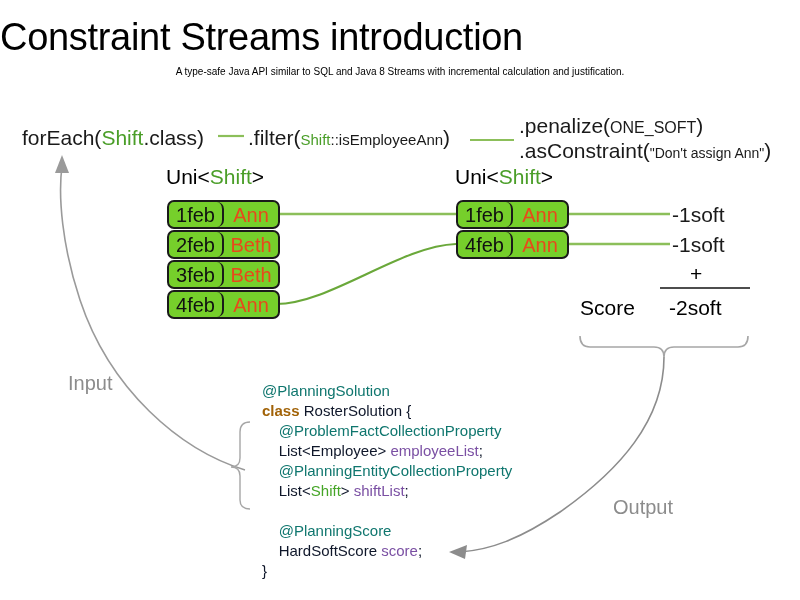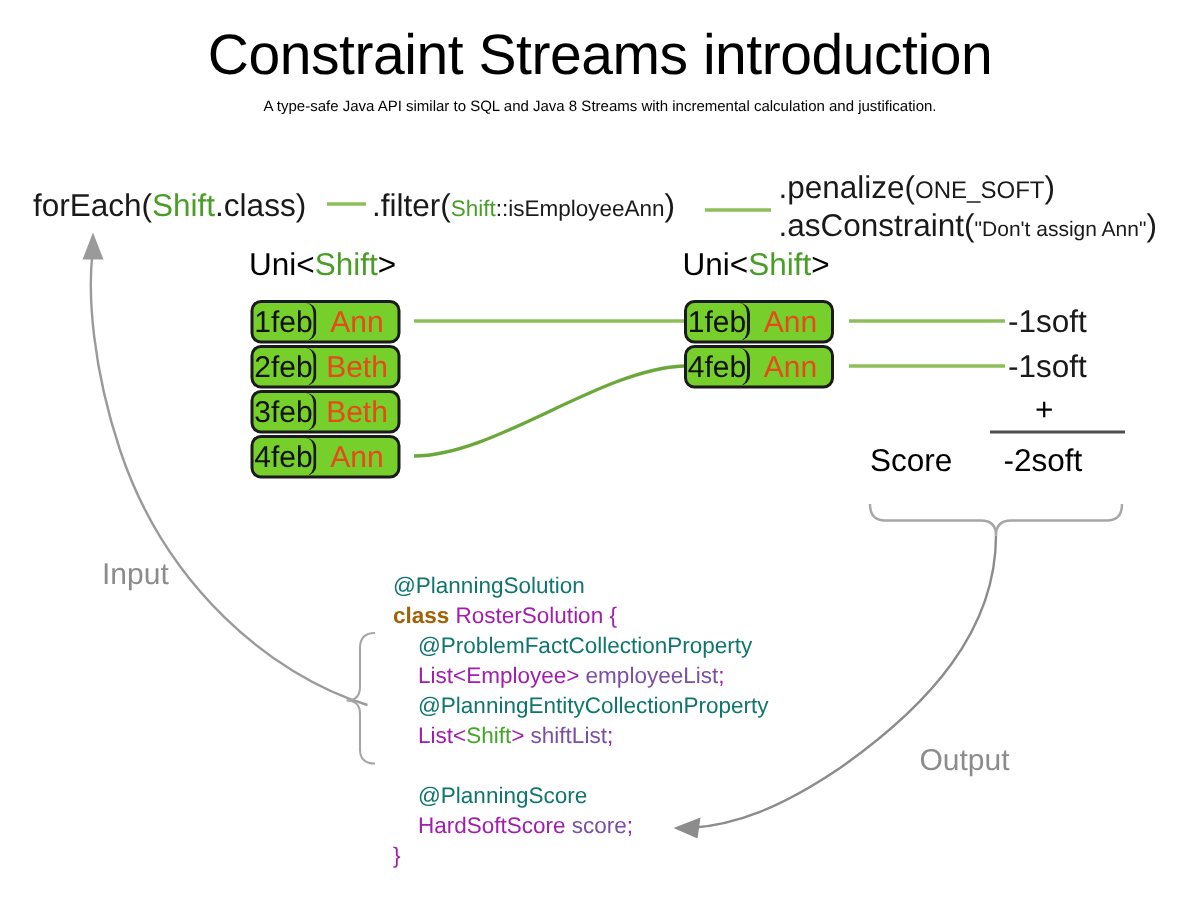--- a/index.html
+++ b/index.html
@@ -20,21 +20,20 @@
     position: absolute;
     left: 0; top: 0;
     width: 800px; height: 600px;
     pointer-events: none;
   }
   .abs { position: absolute; }
 
   
   #title {
     left: 0; top: 16px; width: 800px;
-    text-align: center;
     font-size: 38px;
     letter-spacing: -0.3px;
     color: #000;
   }
   #subtitle {
     left: 0; top: 66px; width: 800px;
     text-align: center;
     font-size: 10px;
     color: #000;
   }
@@ -80,21 +79,21 @@
   .shift-date, .shift-emp {
     display: flex;
     align-items: center;
     justify-content: center;
     font-size: 20px;
     line-height: 1;
     box-sizing: border-box;
     height: 100%;
   }
   .shift-date {
-    width: 42px;
+    width: 55px;
     color: #111111;
     border-right: 2px solid #1a1a1a;
     border-radius: 0 7px 7px 0;
   }
   .shift-emp {
     width: 54px;
     color: #e8491b;
   }
 
   #box-l0 { left: 167px; top: 200px; }
@@ -144,21 +143,21 @@
     left: 262px; top: 381px;
     font-size: 15px;
     line-height: 20px;
     white-space: pre;
   }
   .code-line { white-space: pre; }
   .ann  { color: #0f766e; }
   .kw   { color: #a16207; font-weight: bold; }
   .fld  { color: #7a4fa3; }
   .grn  { color: #45a527; }
-  .pln  { color: #a21caf; }
+  .pln  { color: #0f172a; }
 </style>
 </head>
 <body>
 
 <div id="page">
 
   <svg id="svg-layer" viewBox="0 0 800 600">
 
     <line x1="218" y1="136" x2="244" y2="136" stroke="#8cbf5a" stroke-width="2.2"></line>
 

